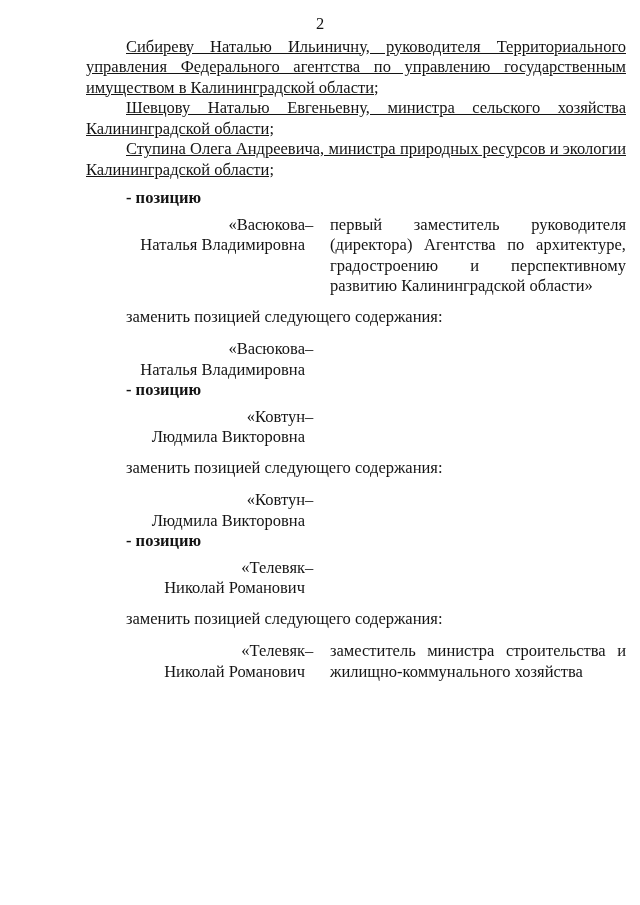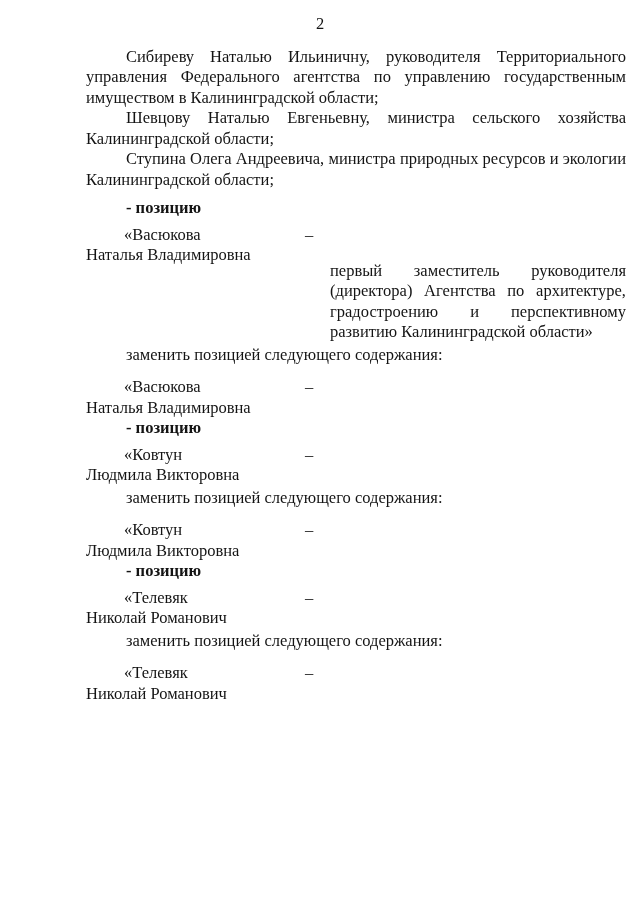--- a/index.html
+++ b/index.html
@@ -20,58 +20,59 @@
   }
   .page-number {
     margin-top: 14px;
     text-align: center;
   }
   .content {
     margin-left: 86px;
     margin-right: 14px; 
   }
   .intro {
-    margin-top: 12px;
+    margin-top: 2px;
+    text-decoration: underline;
   }
   .para {
     margin: 0;
     text-indent: 40px;
     text-align: justify;
   }
   .pos-marker {
     margin-top: 0;
     text-indent: 40px;
     font-weight: bold;
   }
   .pos-marker.first {
     margin-top: 8px;
   }
   .replace {
-    margin-top: 2px;
+    margin-top: 10px;
     text-indent: 40px;
   }
   .pos-row {
     display: flex;
     align-items: flex-start;
   }
   .pos-row.after-marker { margin-top: 6px; }
   .pos-row.after-replace { margin-top: 12px; }
   .pos-name {
     width: 219px;
     flex: 0 0 219px;
     text-indent: 38px;
+    text-align: right;
   }
   .pos-dash {
     width: 25px;
     flex: 0 0 25px;
   }
   .pos-desc {
     flex: 1 1 auto;
     text-align: justify;
-    margin-top: 36px;
   }
 </style>
 </head>
 <body>
 
 <div class="page">
 
   <div class="page-number">2</div>
 
   <div class="content">
@@ -134,16 +135,17 @@
     </div>
 
     <div class="replace">заменить позицией следующего содержания:</div>
 
     <div class="pos-row after-replace">
       <div class="pos-name">
         <span>«Телевяк</span><br>
         <span>Николай Романович</span>
       </div>
       <div class="pos-dash">–</div>
+      <div class="pos-desc">заместитель министра строительства и жилищно-коммунального хозяйства</div>
     </div>
 
   </div>
 </div>
 
 </body></html>

